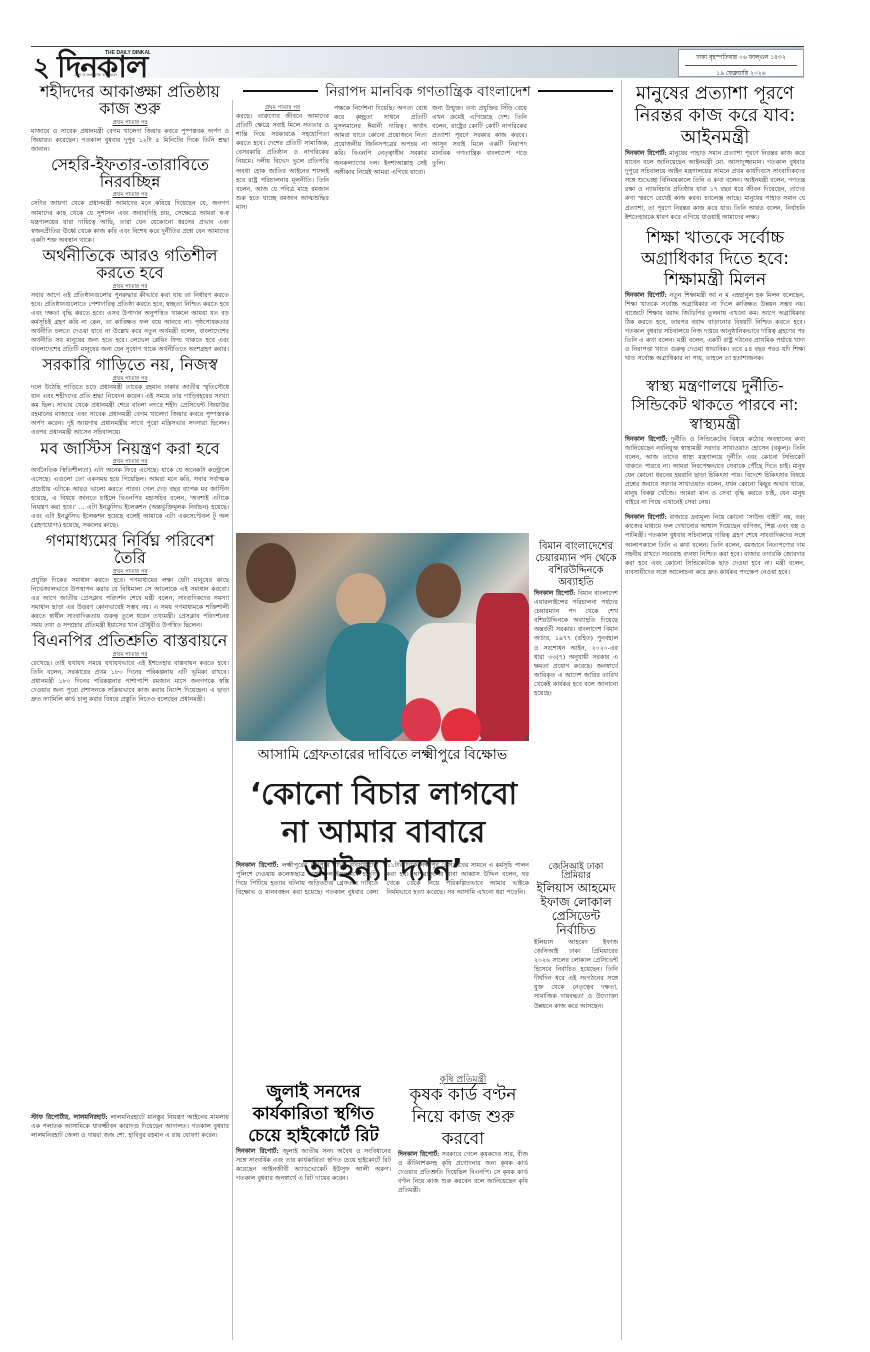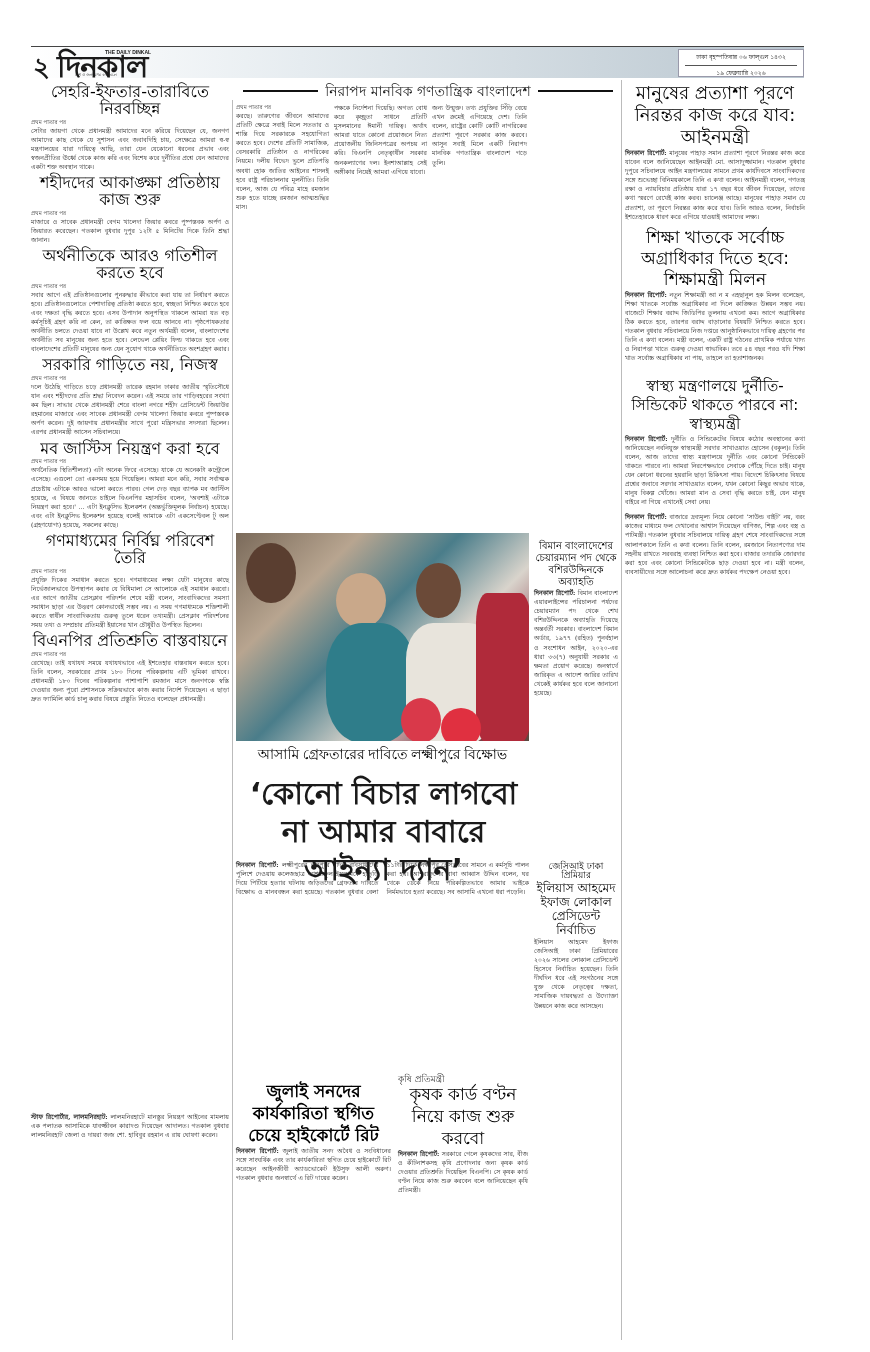--- a/index.html
+++ b/index.html
@@ -8,21 +8,21 @@
   .page-num { position: absolute; left: 2px; top: 0; font-size: 26px; font-weight: bold; font-family: "DejaVu Sans", sans-serif; }
   .logo { position: absolute; left: 26px; top: -4px; font-size: 30px; font-weight: bold; font-family: "DejaVu Sans", sans-serif; letter-spacing: -1px; }
   .logo-en { position: absolute; left: 74px; top: 2px; font-size: 5px; font-family: "Liberation Sans", sans-serif; font-weight: bold; }
   .logo-tag { position: absolute; left: 44px; top: 25px; font-size: 4px; font-family: "Liberation Sans", sans-serif; }
   .date-box { position: absolute; right: 0; top: 2px; width: 126px; height: 28px; background: #fff; border: 1px solid #99a; font-size: 6px; text-align: center; font-family: "DejaVu Sans", sans-serif; }
   .date-box div { padding: 2px 0; }
   .date-box .line1 { border-bottom: 1px solid #555; margin: 0 6px; }
   .col { position: absolute; font-size: 6.2px; line-height: 9.1px; text-align: justify; color: #222; }
   .col p { margin-bottom: 2px; }
   .hd { font-family: "DejaVu Sans", sans-serif; text-align: center; line-height: 1.05; color: #000; }
-  .sub { font-size: 5.5px; line-height: 8px; color: #333; }
+  .sub { text-align: center; font-size: 5.5px; line-height: 8px; color: #333; text-decoration: underline; }
   .h-s { font-size: 16px; margin: 4px 0 0 0; }
   .center-title { position: absolute; top: 80px; left: 243px; width: 370px; text-align: center; font-family: "DejaVu Sans", sans-serif; font-size: 14px; }
   .center-title::before, .center-title::after { content: ""; position: absolute; top: 10px; width: 75px; border-top: 2px solid #111; }
   .center-title::before { left: 0; } .center-title::after { right: 0; }
   .photo { position: absolute; left: 236px; top: 533px; width: 293px; height: 208px; background: linear-gradient(135deg,#7a6a5a 0%, #b8a590 25%, #4a7d8a 45%, #d9d4cc 65%, #8a3a4a 85%, #5a4a40 100%); overflow: hidden; }
   .photo .shape { position: absolute; border-radius: 50%; }
   .big-quote { position: absolute; left: 236px; top: 775px; width: 295px; font-family: "DejaVu Sans", sans-serif; font-size: 30px; font-weight: bold; line-height: 38px; text-align: center; }
   .rule-v { position: absolute; width: 1px; background: #bbb; }
 </style>
 </head>
@@ -36,28 +36,28 @@
   <div class="date-box">
     <div class="line1">ঢাকা বৃহস্পতিবার ০৬ ফাল্গুন ১৪৩২</div>
     <div>১৯ ফেব্রুয়ারি ২০২৬</div>
   </div>
 </div>
 
 <div class="center-title">নিরাপদ মানবিক গণতান্ত্রিক বাংলাদেশ</div>
 
 <div class="col" style="left:31px; top:80px; width:198px;">
   <div>
+    <div class="hd h-s">শহীদদের আকাঙ্ক্ষা প্রতিষ্ঠায় কাজ শুরু</div>
+    <div class="sub">প্রথম পাতার পর</div>
+    <p>মাজারে ও সাবেক প্রধানমন্ত্রী বেগম খালেদা জিয়ার কবরে পুষ্পস্তবক অর্পণ ও জিয়ারত করেছেন। গতকাল বুধবার দুপুর ১২টা ৫ মিনিটের দিকে তিনি শ্রদ্ধা জানান।</p>
+  </div>
+  <div>
     <div class="hd h-s">সেহরি-ইফতার-তারাবিতে নিরবচ্ছিন্ন</div>
     <div class="sub">প্রথম পাতার পর</div>
     <p>সেটার জায়গা থেকে প্রধানমন্ত্রী আমাদের মনে করিয়ে দিয়েছেন যে, জনগণ আমাদের কাছ থেকে যে সুশাসন এবং জবাবদিহি চায়, সেক্ষেত্রে আমরা স্ব-স্ব মন্ত্রণালয়ের যারা দায়িত্বে আছি, তারা যেন যেকোনো ধরনের প্রভাব এবং স্বজনপ্রীতির ঊর্ধ্বে থেকে কাজ করি এবং বিশেষ করে দুর্নীতির প্রশ্নে যেন আমাদের একটা শক্ত অবস্থান থাকে।</p>
-  </div>
-  <div>
-    <div class="hd h-s">শহীদদের আকাঙ্ক্ষা প্রতিষ্ঠায় কাজ শুরু</div>
-    <div class="sub">প্রথম পাতার পর</div>
-    <p>মাজারে ও সাবেক প্রধানমন্ত্রী বেগম খালেদা জিয়ার কবরে পুষ্পস্তবক অর্পণ ও জিয়ারত করেছেন। গতকাল বুধবার দুপুর ১২টা ৫ মিনিটের দিকে তিনি শ্রদ্ধা জানান।</p>
   </div>
   <div>
     <div class="hd h-s">অর্থনীতিকে আরও গতিশীল করতে হবে</div>
     <div class="sub">প্রথম পাতার পর</div>
     <p>সবার আগে এই প্রতিষ্ঠানগুলোর পুনরুদ্ধার কীভাবে করা যায় তা নির্ধারণ করতে হবে। প্রতিষ্ঠানগুলোতে পেশাদারিত্ব প্রতিষ্ঠা করতে হবে, স্বচ্ছতা নিশ্চিত করতে হবে এবং দক্ষতা বৃদ্ধি করতে হবে। এসব উপাদান অনুপস্থিত থাকলে আমরা যত বড় কর্মসূচিই গ্রহণ করি না কেন, তা কাঙ্ক্ষিত ফল বয়ে আনবে না। পৃষ্ঠপোষকতার অর্থনীতি চলতে দেওয়া যাবে না উল্লেখ করে নতুন অর্থমন্ত্রী বলেন, বাংলাদেশের অর্থনীতি সব মানুষের জন্য হতে হবে। লেভেল প্লেয়িং ফিল্ড থাকতে হবে এবং বাংলাদেশের প্রতিটি মানুষের জন্য যেন সুযোগ থাকে অর্থনীতিতে অংশগ্রহণ করার।</p>
   </div>
   <div>
     <div class="hd h-s">সরকারি গাড়িতে নয়, নিজস্ব</div>
     <div class="sub">প্রথম পাতার পর</div>
     <p>দলে উঠেছি গাড়িতে চড়ে প্রধানমন্ত্রী তারেক রহমান ঢাকার জাতীয় স্মৃতিসৌধে যান এবং শহীদদের প্রতি শ্রদ্ধা নিবেদন করেন। এই সময়ে তার গাড়িবহরের সংখ্যা কম ছিল। সাভার থেকে প্রধানমন্ত্রী শেরে বাংলা নগরে শহীদ প্রেসিডেন্ট জিয়াউর রহমানের মাজারে এবং সাবেক প্রধানমন্ত্রী বেগম খালেদা জিয়ার কবরে পুষ্পস্তবক অর্পণ করেন। দুই জায়গায় প্রধানমন্ত্রীর সাথে পুরো মন্ত্রিসভার সদস্যরা ছিলেন। এরপর প্রধানমন্ত্রী আসেন সচিবালয়ে।</p>

